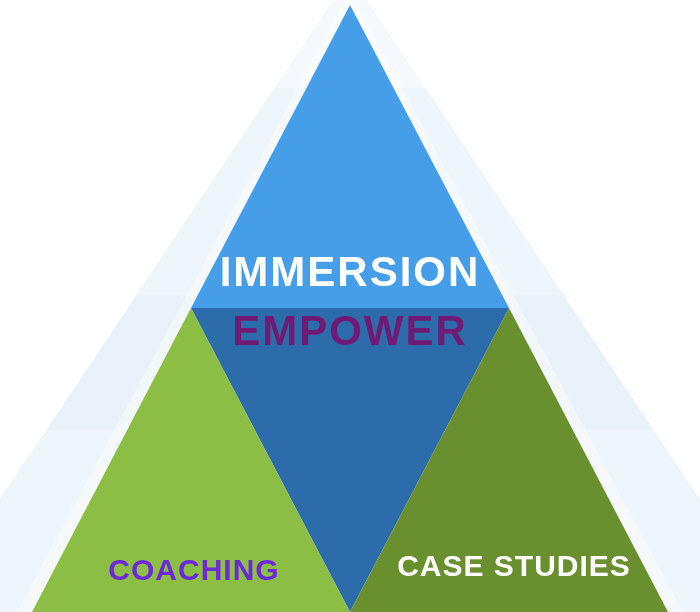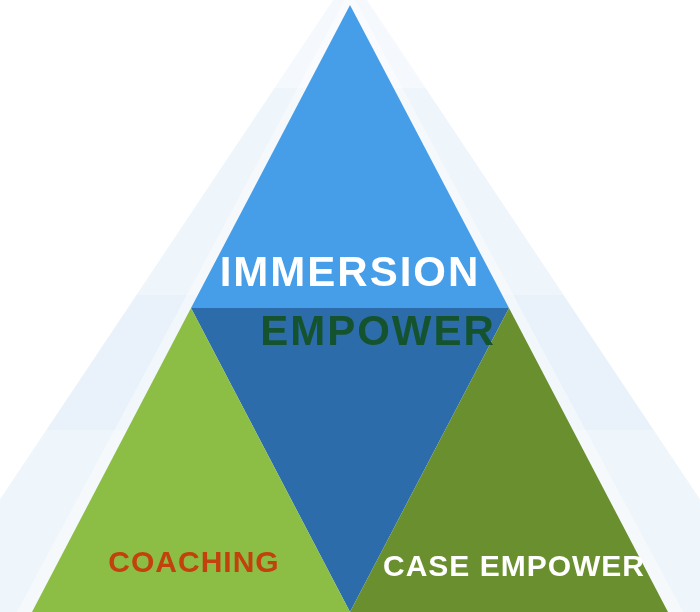--- a/index.html
+++ b/index.html
@@ -79,20 +79,20 @@
 
     <polygon points="191,308 509,308 350,612" fill="#2c6cab"></polygon>
 
     <polygon points="191,308 350,612 32,612" fill="#8cbe45"></polygon>
 
     <polygon points="509,308 668,612 350,612" fill="#6a8f2e"></polygon>
   </svg>
 
   <div class="label label-immersion" style="color: rgb(255, 255, 255);">IMMERSION</div>
 
-  <div class="label label-empower" style="color: #14532d; margin-left: 28px;">EMPOWER</div>
+  <div class="label label-empower" style="color: #701a75;">EMPOWER</div>
 
-  <div class="label label-coaching" style="color: #c2410c;">
+  <div class="label label-coaching" style="color: #6d28d9; margin-top: 8px;">
     <div>COACHING</div>
   </div>
 
-  <div class="label label-case" style="color: rgb(255, 255, 255);">CASE EMPOWER</div>
+  <div class="label label-case" style="color: rgb(255, 255, 255);">CASE STUDIES</div>
 </div>
 
 </body></html>

